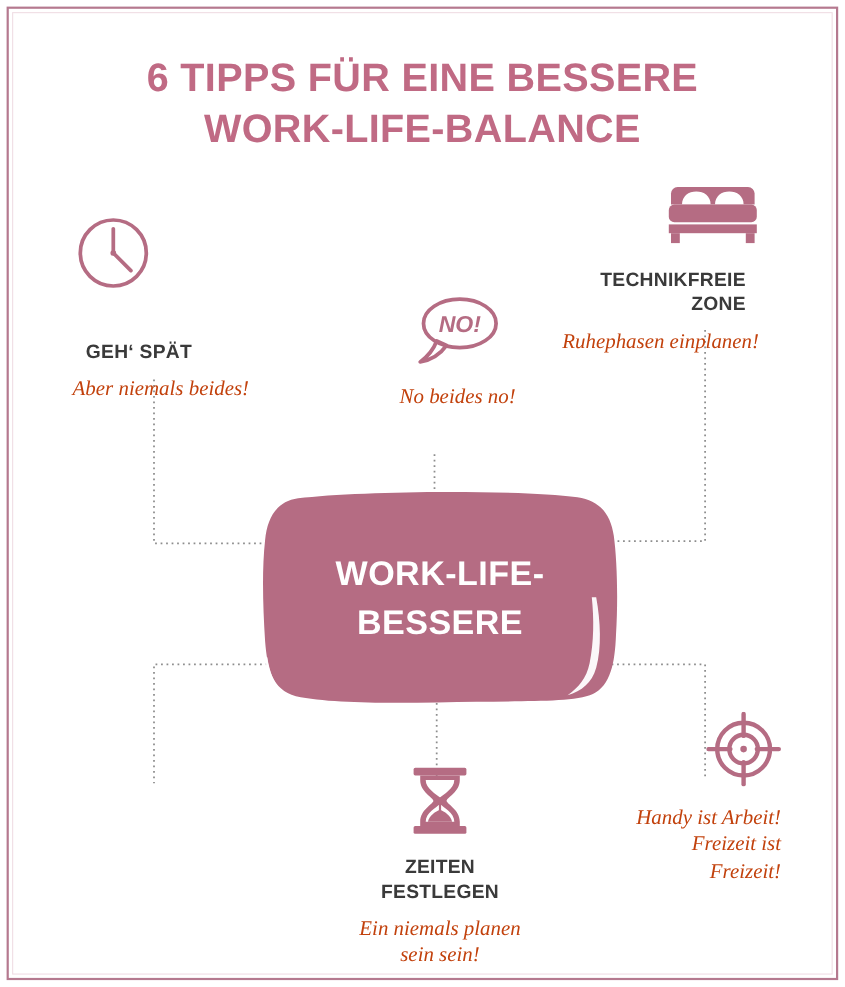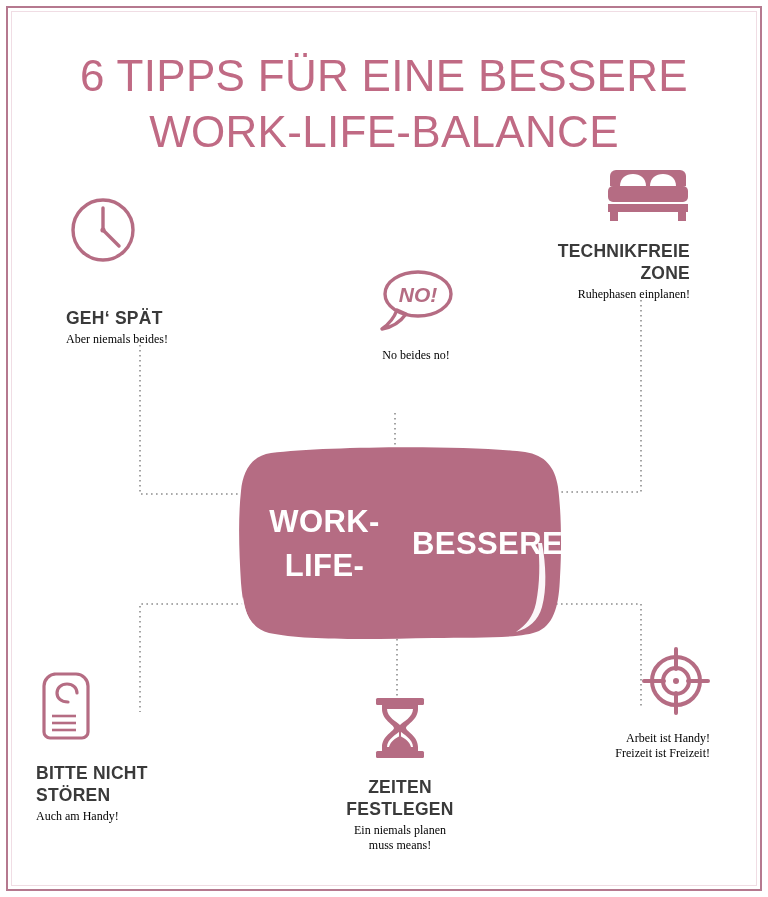--- a/index.html
+++ b/index.html
@@ -29,22 +29,22 @@
     border:1px solid #f0dde4;
     box-sizing:border-box;
   }
 
   
   .title{
     position:absolute;
     left:0;right:0;top:48px;
     text-align:center;
     color:#c06a84;
-    font-weight:400;
-    font-size:44px;
+    font-weight:700;
+    font-size:36px;
     line-height:1.28;
     letter-spacing:.3px;
   }
   .title .l1,.title .l2{display:block;}
 
   
   .connectors{
     position:absolute;left:0;top:0;
     width:768px;height:897px;
     pointer-events:none;
@@ -53,48 +53,49 @@
   
   .badge-wrap{
     position:absolute;
     left:237px;top:447px;
     width:326px;height:194px;
   }
   .badge-svg{display:block;width:326px;height:194px;}
   .badge-text{
     position:absolute;
     left:0;top:0;width:326px;height:194px;
-    display:flex;flex-direction:row;
+    display:flex;flex-direction:column;
     align-items:center;justify-content:center;
     color:#ffffff;
     font-weight:700;
     font-size:31px;
     line-height:1.42;
     letter-spacing:.4px;
     text-align:center;
   }
 
   
   .tip{position:absolute;}
   .tip .icon{display:block;font-style:italic;}
   .tip h3{
-    margin:0;
+    margin:12px;
     color:#3a3a3a;
     font-weight:700;
     font-size:17.5px;
     line-height:1.26;
     letter-spacing:.25px;
     text-transform:uppercase;
   }
   .tip p{
     margin:3px 0 0 0;
-    color:#000000;
+    color:#c2410c;
     font-family:"Liberation Serif", serif;
-    font-size:12px;
+    font-size:19px;
     line-height:1.28;
+    font-style:italic;
   }
   .tip.left  { text-align:left; }
   .tip.right { text-align:right; }
   .tip.center{ text-align:center; }
 
   .tip.left .icon  { margin-left:0; }
   .tip.center .icon{ margin-left:auto;margin-right:auto; }
   .tip.right .icon { margin-left:auto; }
 
   
@@ -215,39 +216,20 @@
         <rect x="72" y="46" width="8" height="9" fill="#b56c83"></rect>
       </svg>
     </span>
     <h3>
       <span>TECHNIKFREIE</span><br>
       <span>ZONE</span>
     </h3>
     <p>Ruhephasen einplanen!</p>
   </div>
 
-  <div class="tip left" id="tip-door">
-    <span class="icon">
-      <svg width="60" height="78" viewBox="0 0 60 78" xmlns="http://www.w3.org/2000/svg">
-
-        <path d="M18,6 h22 a12,12 0 0 1 12,12 v46 a6,6 0 0 1 -6,6 h-32 a6,6 0 0 1 -6,-6 v-46 a12,12 0 0 1 12,-12 z" fill="none" stroke="#b56c83" stroke-width="3.2" stroke-linejoin="round"></path>
-
-        <path d="M32,34 c-7,0 -11,-4 -11,-9 c0,-5 4,-9 10,-9 c6,0 10,4 10,9" fill="none" stroke="#b56c83" stroke-width="3.2" stroke-linecap="round"></path>
-
-        <line x1="16" y1="48" x2="40" y2="48" stroke="#b56c83" stroke-width="2.6"></line>
-        <line x1="16" y1="55" x2="40" y2="55" stroke="#b56c83" stroke-width="2.6"></line>
-        <line x1="16" y1="62" x2="40" y2="62" stroke="#b56c83" stroke-width="2.6"></line>
-      </svg>
-    </span>
-    <h3>
-      <span>BITTE NICHT</span><br>
-      <span>STÖREN</span>
-    </h3>
-    <p>Auch am Handy!</p>
-  </div>
 
   <div class="tip center" id="tip-hour">
     <span class="icon">
       <svg width="60" height="64" viewBox="0 0 60 64" xmlns="http://www.w3.org/2000/svg">
 
         <rect x="6" y="2" width="48" height="7" rx="1.5" fill="#b56c83"></rect>
 
         <rect x="6" y="55" width="48" height="7" rx="1.5" fill="#b56c83"></rect>
 
         <path d="M12,9 h36 v4 c0,11 -12,16 -12,19 c0,3 12,8 12,19 v4 h-36 v-4 c0,-11 12,-16 12,-19 c0,-3 -12,-8 -12,-19 z" fill="#b56c83"></path>
@@ -259,35 +241,35 @@
 
         <rect x="29" y="29" width="2" height="12" fill="#b56c83"></rect>
       </svg>
     </span>
     <h3>
       <span>ZEITEN</span><br>
       <span>FESTLEGEN</span>
     </h3>
     <p>
       <span>Ein niemals planen</span><br>
-      <span>muss means!</span>
+      <span>sein sein!</span>
     </p>
   </div>
 
   <div class="tip right" id="tip-target">
     <span class="icon">
       <svg width="68" height="68" viewBox="0 0 68 68" xmlns="http://www.w3.org/2000/svg">
         <circle cx="34" cy="34" r="24" fill="none" stroke="#b56c83" stroke-width="4"></circle>
         <circle cx="34" cy="34" r="13" fill="none" stroke="#b56c83" stroke-width="4"></circle>
         <line x1="34" y1="2" x2="34" y2="22" stroke="#b56c83" stroke-width="4" stroke-linecap="round"></line>
         <line x1="34" y1="46" x2="34" y2="66" stroke="#b56c83" stroke-width="4" stroke-linecap="round"></line>
         <line x1="2" y1="34" x2="22" y2="34" stroke="#b56c83" stroke-width="4" stroke-linecap="round"></line>
         <line x1="46" y1="34" x2="66" y2="34" stroke="#b56c83" stroke-width="4" stroke-linecap="round"></line>
         <circle cx="34" cy="34" r="3" fill="#b56c83"></circle>
       </svg>
     </span>
     <p>
-      <span>Arbeit ist Handy!</span><br>
+      <span>Handy ist Arbeit!</span><br>
       <span>Freizeit ist Freizeit!</span>
     </p>
   </div>
 
 </div>
 
 </body></html>

